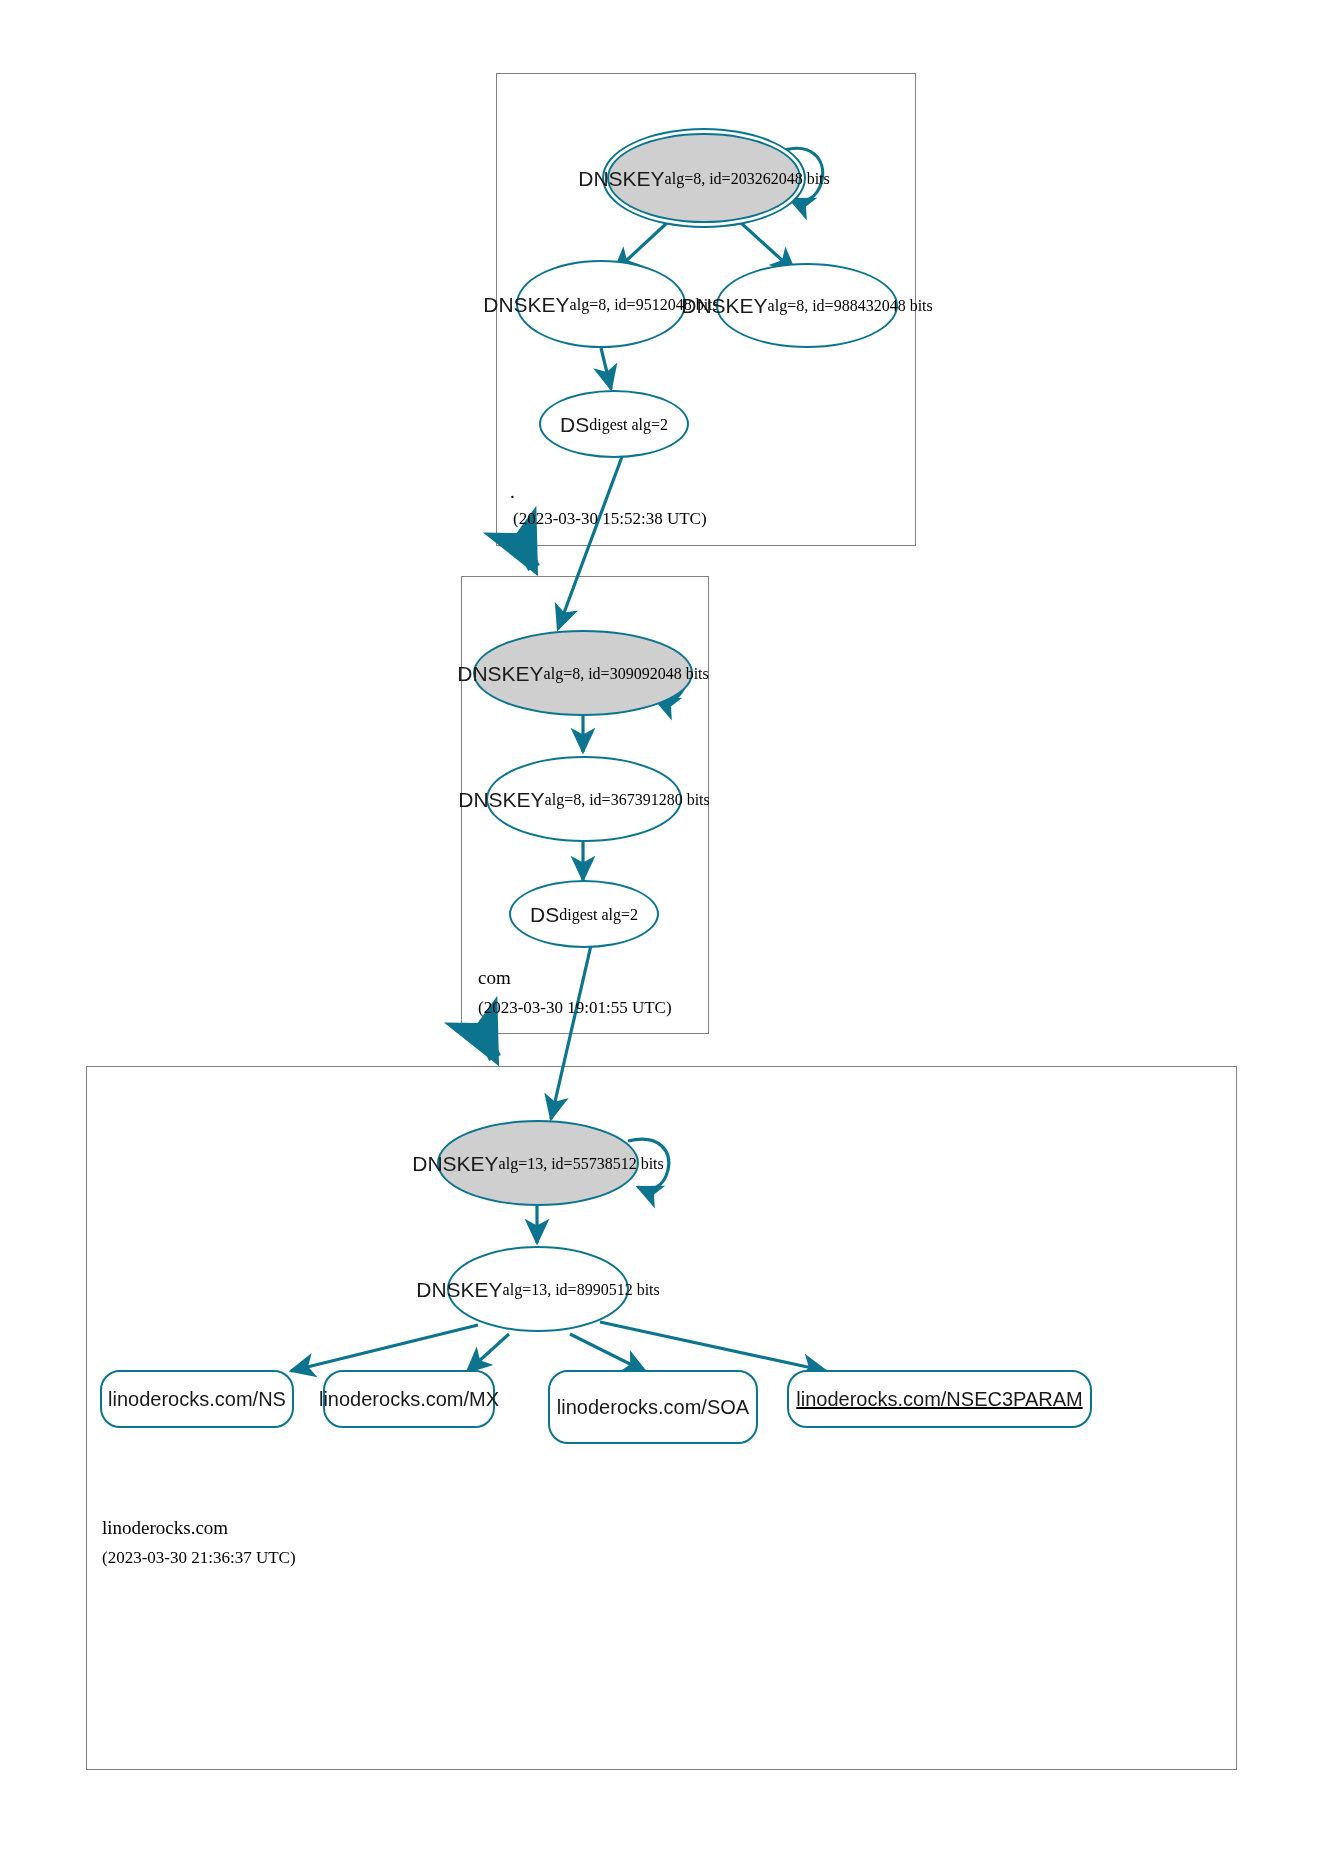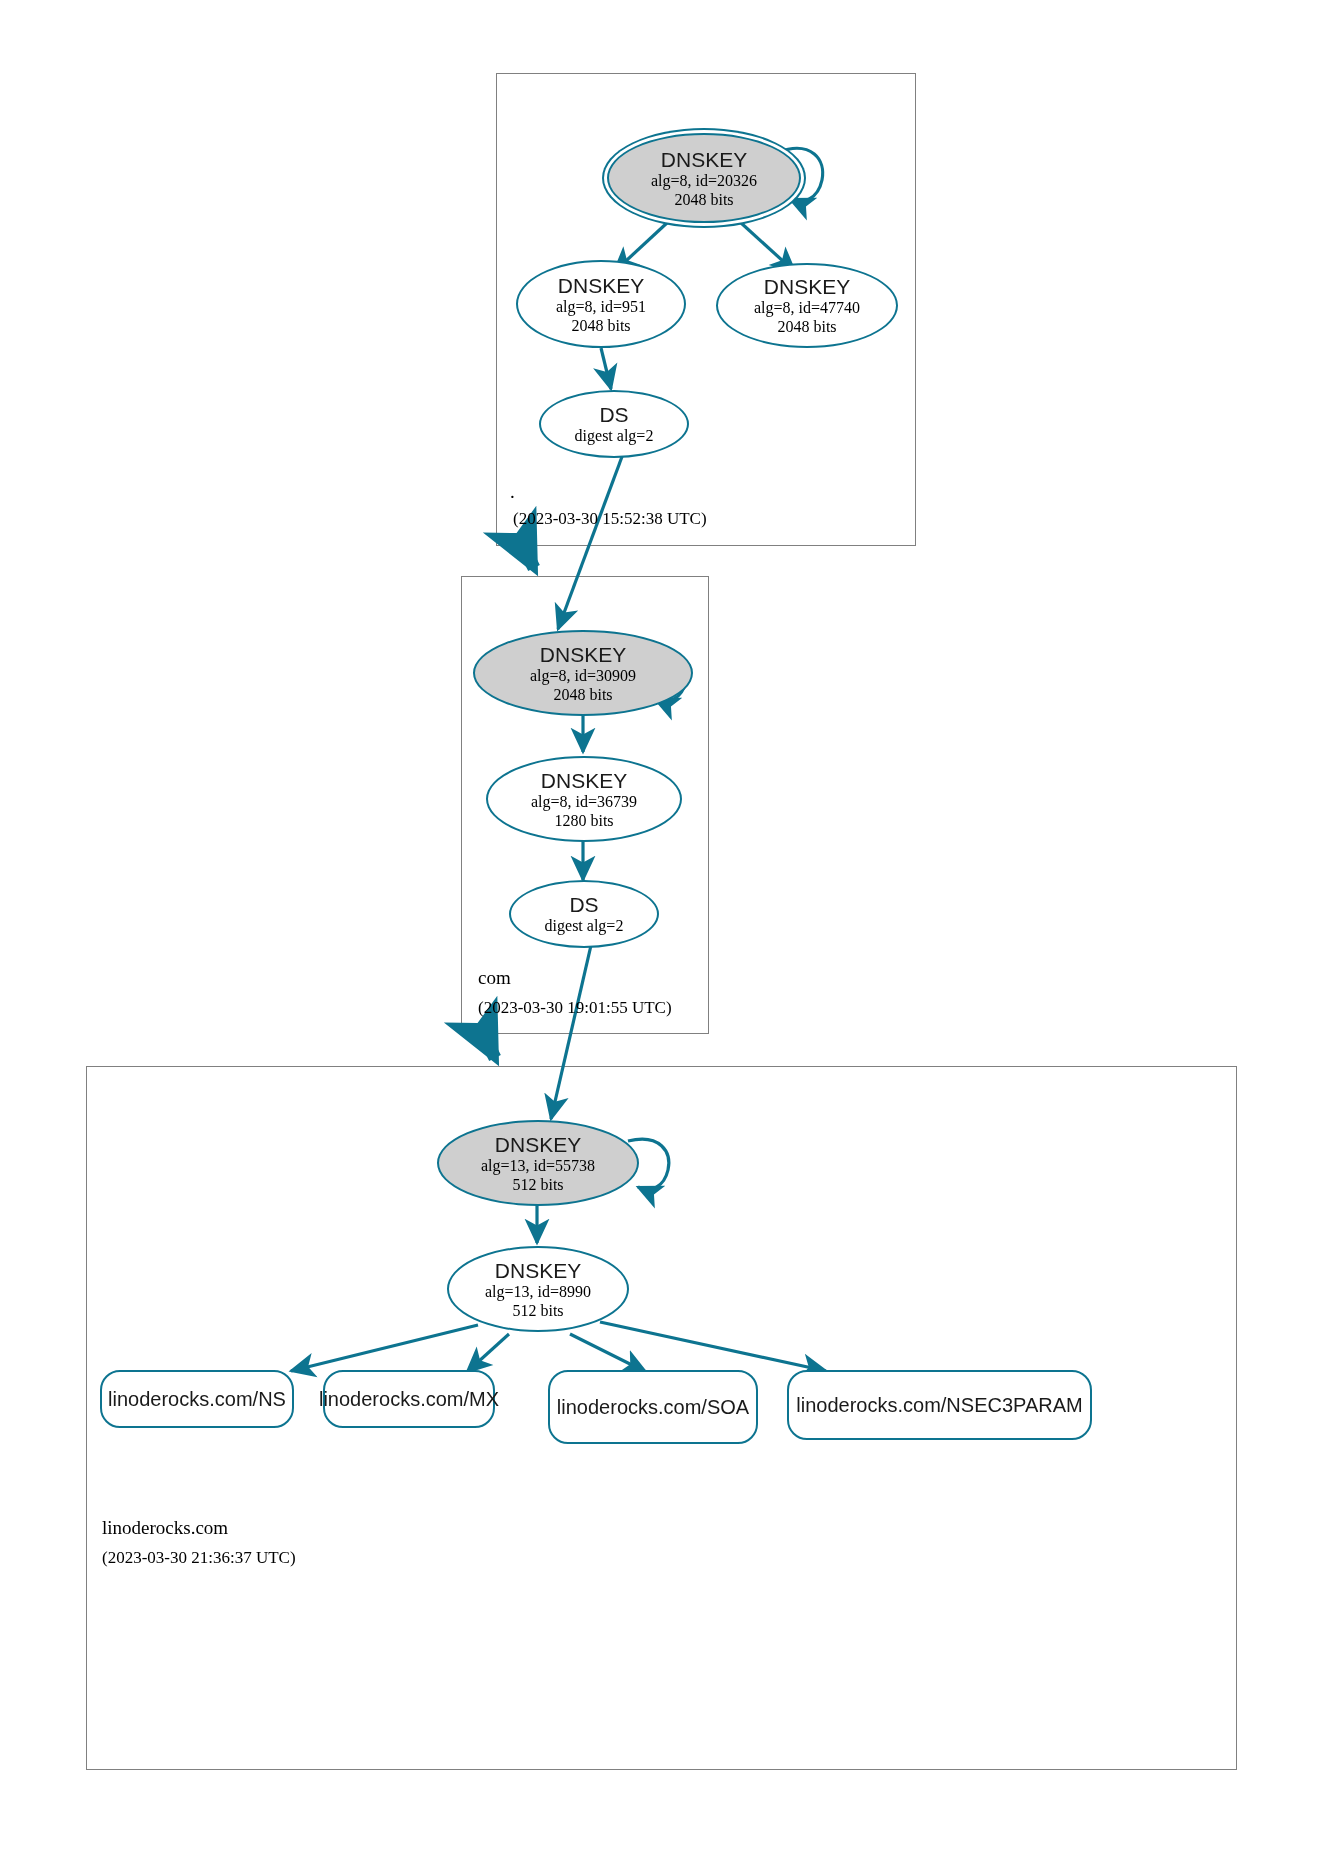--- a/index.html
+++ b/index.html
@@ -2,21 +2,21 @@
 <html><head>
 <meta charset="utf-8">
 <style>
   html,body{margin:0;padding:0;background:#ffffff;}
   body{width:1322px;height:1852px;font-family:"Liberation Sans",sans-serif;position:relative;overflow:hidden;}
   #canvas{position:absolute;left:0;top:0;width:1322px;height:1852px;}
   svg{position:absolute;left:0;top:0;width:1322px;height:1852px;}
   .zone-box{position:absolute;border:1.5px solid #808080;background:transparent;box-sizing:border-box;}
   .zone-label{position:absolute;font-family:"Liberation Serif",serif;font-size:19px;color:#000;white-space:nowrap;}
   .zone-time{position:absolute;font-family:"Liberation Serif",serif;font-size:17px;color:#000;white-space:nowrap;}
-  .node{position:absolute;display:flex;flex-direction:column;align-items:center;justify-content:center;text-align:center;box-sizing:border-box;}
+  .node{position:absolute;display:flex;align-items:center;justify-content:center;text-align:center;box-sizing:border-box;}
   .ellipse{border:2.2px solid #0d7490;border-radius:50%;background:#ffffff;}
   .ellipse.secure{background:#cfcfcf;}
   .ellipse.dbl{box-shadow:0 0 0 3px #ffffff, 0 0 0 5px #0d7490;}
   .n-type{font-family:"Liberation Sans",sans-serif;font-size:21px;line-height:23px;color:#1a1a1a;}
   .n-sub{font-family:"Liberation Serif",serif;font-size:16px;line-height:19px;color:#000000;white-space:nowrap;}
   .rrset{position:absolute;border:2.2px solid #0d7490;border-radius:20px;background:#fff;display:flex;align-items:center;justify-content:center;box-sizing:border-box;}
   .rrset span{font-family:"Liberation Sans",sans-serif;font-size:20px;color:#1a1a1a;white-space:nowrap;}
 </style>
 </head>
 <body>
@@ -76,21 +76,21 @@
   </div>
 
   <div class="node ellipse" style="left:516px;top:260px;width:170px;height:88px;">
     <div class="n-type">DNSKEY</div>
     <div class="n-sub">alg=8, id=951</div>
     <div class="n-sub">2048 bits</div>
   </div>
 
   <div class="node ellipse" style="left:716px;top:263px;width:182px;height:85px;">
     <div class="n-type">DNSKEY</div>
-    <div class="n-sub">alg=8, id=47740</div>
+    <div class="n-sub">alg=8, id=98843</div>
     <div class="n-sub">2048 bits</div>
   </div>
 
   <div class="node ellipse" style="left:539px;top:390px;width:150px;height:68px;">
     <div class="n-type">DS</div>
     <div class="n-sub">digest alg=2</div>
   </div>
 
   <div class="zone-label" style="left:510px;top:481px;">.</div>
   <div class="zone-time" style="left:513px;top:509px;">(2023-03-30 15:52:38 UTC)</div>
@@ -129,20 +129,20 @@
 
   <div class="rrset" style="left:100px;top:1370px;width:194px;height:58px;">
     <span>linoderocks.com/NS</span>
   </div>
   <div class="rrset" style="left:323px;top:1370px;width:172px;height:58px;">
     <span>linoderocks.com/MX</span>
   </div>
   <div class="rrset" style="left:548px;top:1370px;width:210px;height:74px;">
     <span>linoderocks.com/SOA</span>
   </div>
-  <div class="rrset" style="left:787px;top:1370px;width:305px;height:70px;">
+  <div class="rrset" style="left:787px;top:1370px;width:305px;height:58px;text-decoration:underline;">
     <span>linoderocks.com/NSEC3PARAM</span>
   </div>
 
   <div class="zone-label" style="left:102px;top:1517px;">linoderocks.com</div>
   <div class="zone-time" style="left:102px;top:1548px;">(2023-03-30 21:36:37 UTC)</div>
 
 </div>
 
 </body></html>

